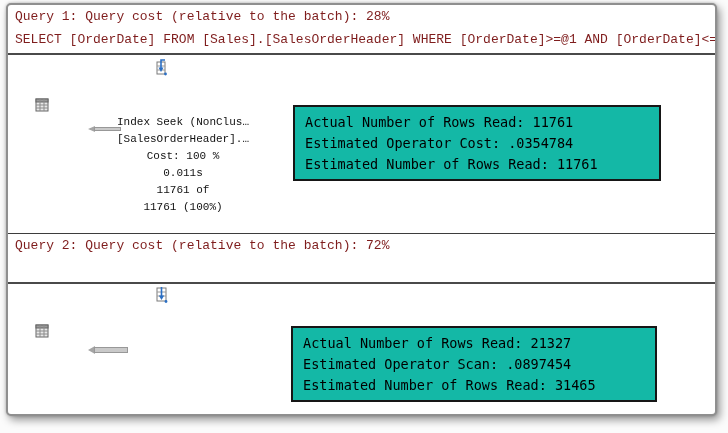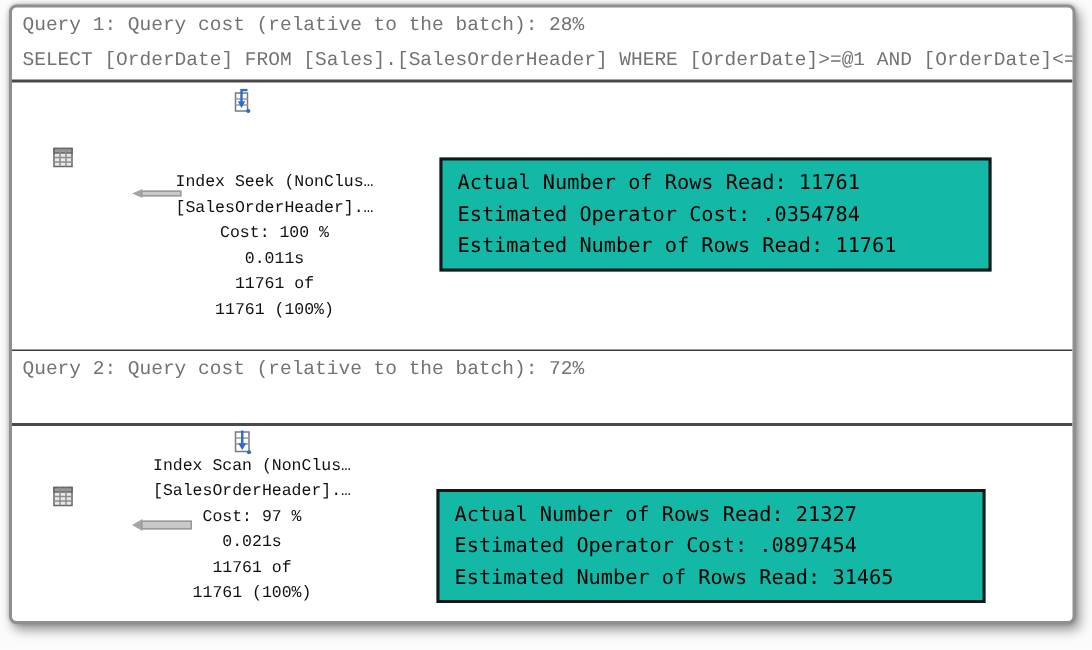--- a/index.html
+++ b/index.html
@@ -2,21 +2,21 @@
 <html><head>
 <meta charset="utf-8">
 <style>
   * { margin:0; padding:0; box-sizing:border-box; }
   html,body { width:728px; height:433px; background:#fbfbfb; overflow:hidden;
               font-family:"Liberation Mono","DejaVu Sans Mono",monospace; }
   .frame { position:absolute; left:6px; top:3px; width:711px; height:413px;
            background:#ffffff; border:2px solid #8f8f8f; border-radius:5px;
            box-shadow:3px 4px 8px rgba(0,0,0,.40), 0 0 3px rgba(0,0,0,.25);
            overflow:hidden; }
-  .hdr   { position:absolute; left:7px; font-size:13px; color:#737373; white-space:pre; }
+  .hdr   { position:absolute; left:7px; font-size:13px; color:#7f1d1d; white-space:pre; }
   .rule  { position:absolute; left:0; right:0; height:0; border-top:2px solid #4a4a4a; }
   .rule.thin { border-top-width:1px; border-top-color:#3d3d3d; }
 
   .opblock { position:absolute; text-align:center; font-size:11px; line-height:17px;
              color:#111; white-space:pre; }
   .opicon  { position:absolute; }
 
   .op-select { position:absolute; width:70px; height:34px; text-align:center;
                font-size:11px; line-height:16px; padding-top:1px; color:#111;
                white-space:pre; }
@@ -95,41 +95,35 @@
     <svg width="15" height="17" viewBox="0 0 15 17">
       <rect x="3" y="2" width="9" height="13" fill="#ffffff" stroke="#7a7a7a"></rect>
       <line x1="3" y1="6" x2="12" y2="6" stroke="#9a9a9a"></line>
       <line x1="3" y1="10" x2="12" y2="10" stroke="#9a9a9a"></line>
       <line x1="7.5" y1="1" x2="7.5" y2="10" stroke="#2b6fc4" stroke-width="1.6"></line>
       <polygon points="7.5,14 4.8,9.5 10.2,9.5" fill="#2b6fc4"></polygon>
       <circle cx="12" cy="15.5" r="1.4" fill="#2b6fc4"></circle>
     </svg>
   </div>
 
-  <div class="opblock" style="left:60px; top:298px; width:200px;"><span>Index Scan (NonClus…</span>
-<span>[SalesOrderHeader].…</span>
-<span>Cost: 97 %</span>
-<span>0.021s</span>
-<span>11761 of</span>
-<span>11761 (100%)</span></div>
 
   <div class="opicon" style="left:27px; top:319px;">
     <svg width="14" height="14" viewBox="0 0 14 14">
       <rect x="1" y="1" width="12" height="12" fill="#e8e8e8" stroke="#666"></rect>
       <rect x="1" y="1" width="12" height="3" fill="#9a9a9a" stroke="#666"></rect>
       <line x1="1" y1="7" x2="13" y2="7" stroke="#8c8c8c"></line>
       <line x1="1" y1="10" x2="13" y2="10" stroke="#8c8c8c"></line>
       <line x1="5" y1="1" x2="5" y2="13" stroke="#8c8c8c"></line>
       <line x1="9" y1="1" x2="9" y2="13" stroke="#8c8c8c"></line>
     </svg>
   </div>
 
 
   <div class="edge thick" style="left:80px; top:341px; width:40px; height:10px;">
     <span class="head"></span>
     <span class="bar"></span>
   </div>
 
   <div class="tooltip" style="left:283px; top:321px; width:366px;"><span>Actual Number of Rows Read: 21327</span>
-<span>Estimated Operator Cost: .0897454</span>
+<span>Estimated Operator Scan: .0897454</span>
 <span>Estimated Number of Rows Read: 31465</span></div>
 
 </div>
 
 </body></html>

